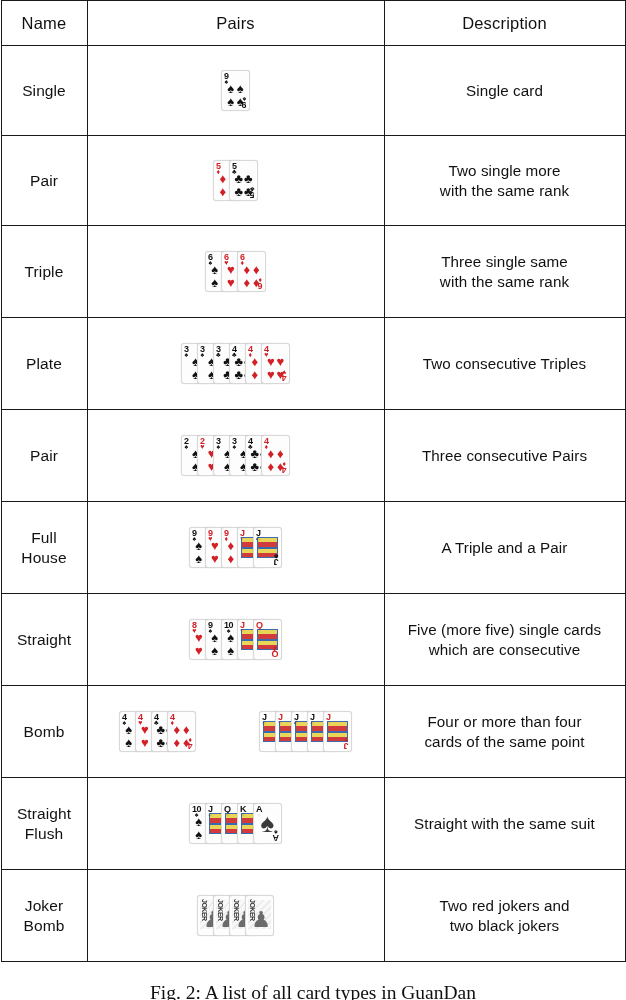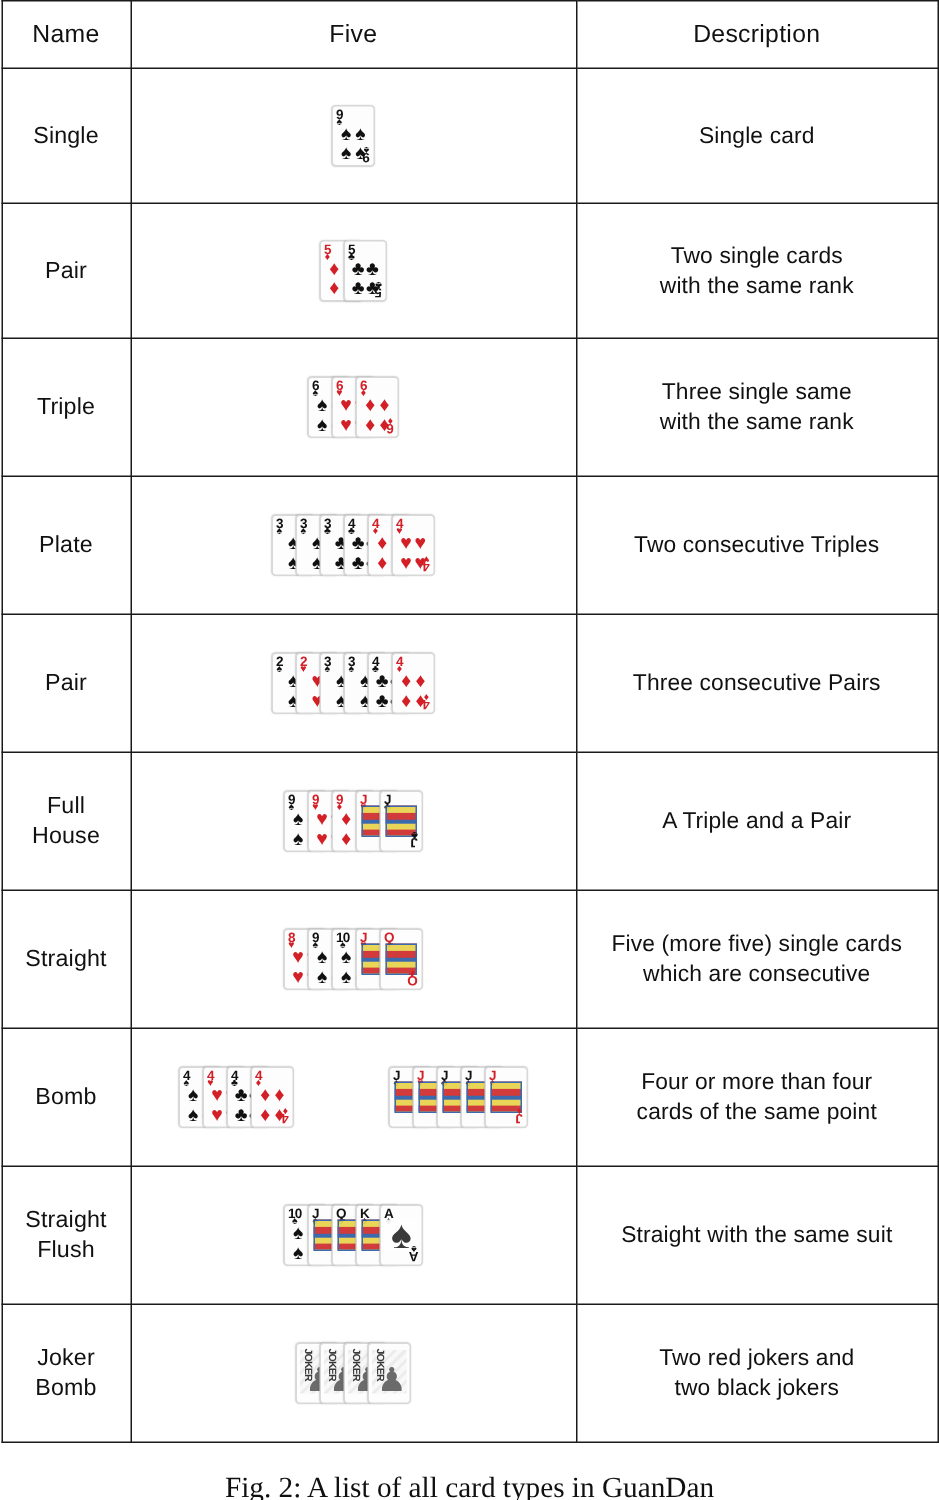--- a/index.html
+++ b/index.html
@@ -180,21 +180,21 @@
 
   <table class="types-table">
     <colgroup>
       <col class="col-name">
         <col class="col-type">
         <col class="col-desc">
     </colgroup>
     <thead>
       <tr>
         <th class="hdr-cell">Name</th>
-        <th class="hdr-cell">Five</th>
+        <th class="hdr-cell">Pairs</th>
         <th class="hdr-cell">Description</th>
       </tr>
     </thead>
     <tbody id="table-body">
         <tr style="height: 90px;">
           <td class="name-cell">
             <div>Single</div>
           </td>
           <td class="type-cell">
             <div class="hand">
@@ -262,21 +262,21 @@
                   </div>
                   <div class="corner-br">
                     <span class="rank">5</span>
                     <span class="suit">♣</span>
                   </div>
                 </div>
               </div>
             </div>
           </td>
           <td class="desc-cell">
-            <div>Two single cards</div>
+            <div>Two single more</div>
             <div>with the same rank</div>
           </td>
         </tr>
         <tr style="height: 92px;">
           <td class="name-cell">
             <div>Triple</div>
           </td>
           <td class="type-cell">
             <div class="hand">
               <div class="hand">

